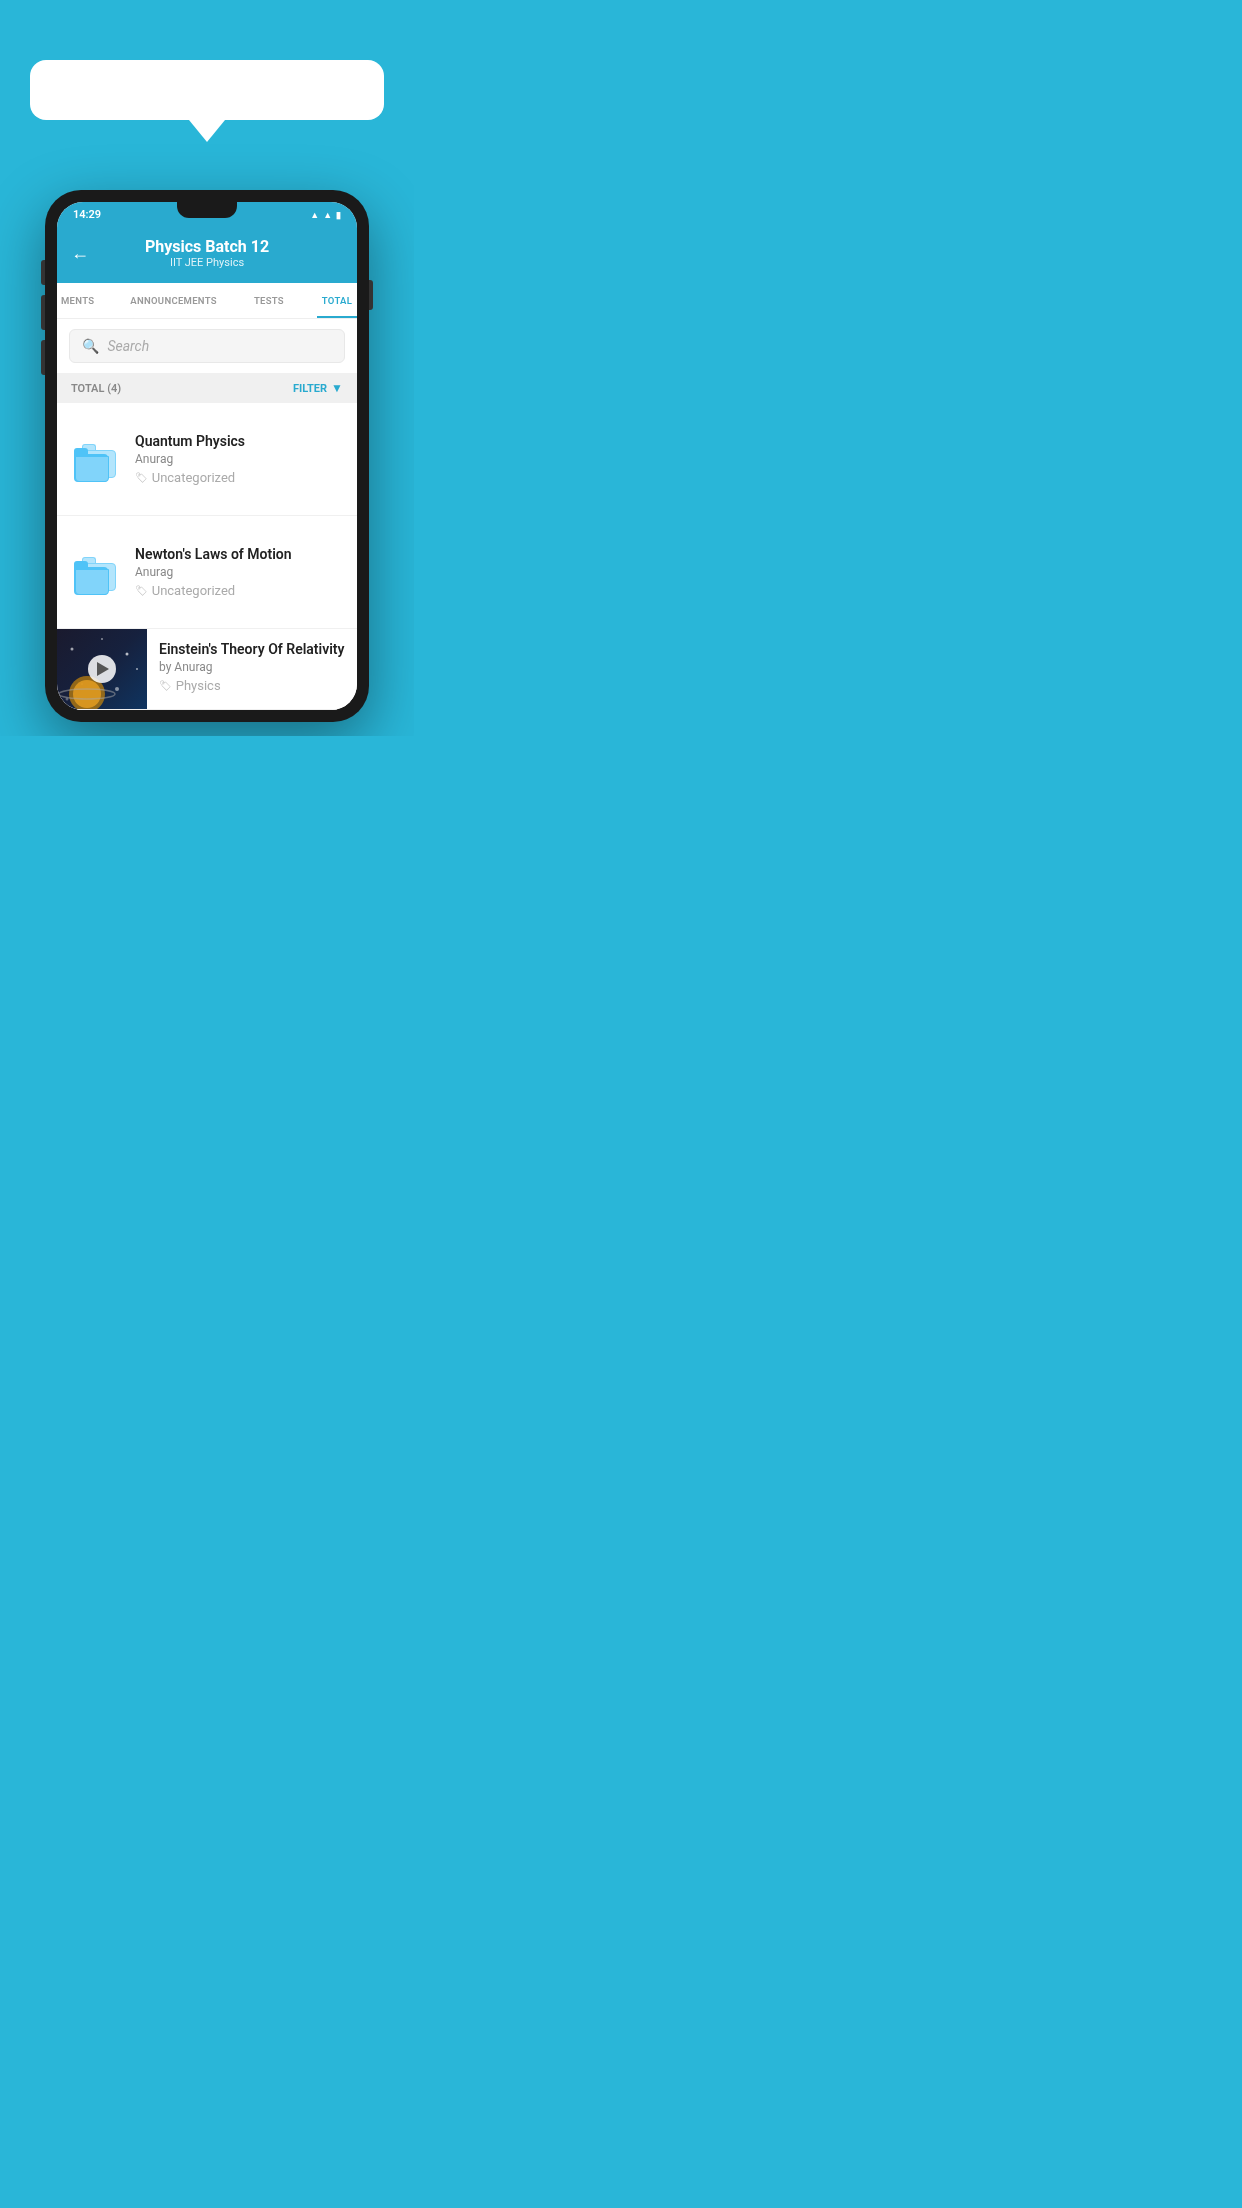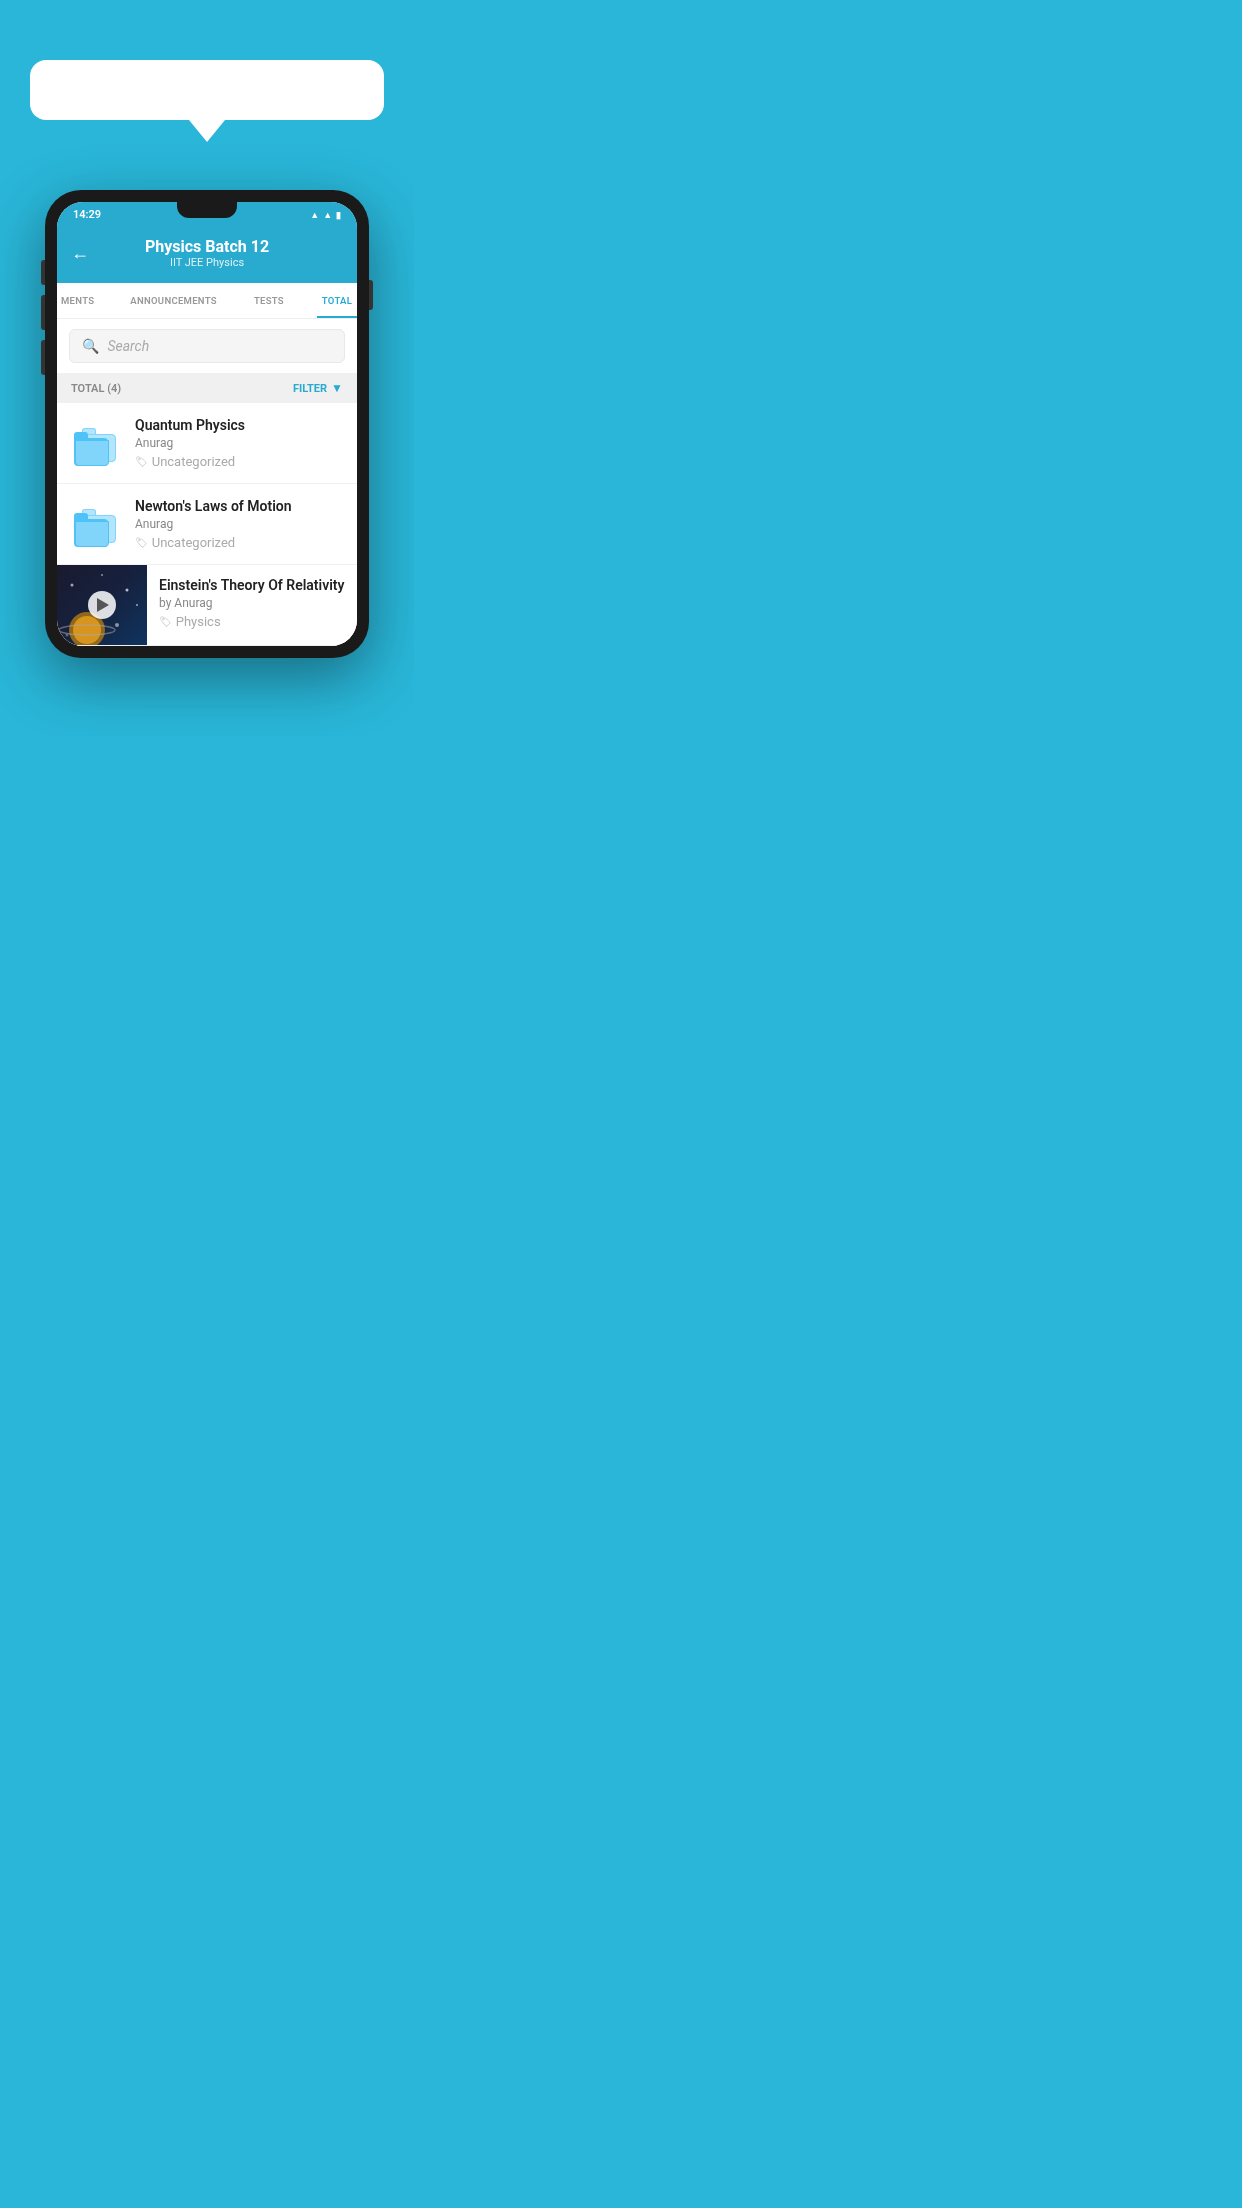--- a/index.html
+++ b/index.html
@@ -233,21 +233,21 @@
     }
 
     
     .video-list {
       background: white;
     }
 
     .video-item {
       display: flex;
       align-items: flex-start;
-      padding: 14px 14px;
+      padding: 30px 14px;
       border-bottom: 1px solid #f0f0f0;
       gap: 12px;
     }
 
     .video-thumb-placeholder {
       width: 52px;
       height: 52px;
       flex-shrink: 0;
       display: flex;
       align-items: center;

